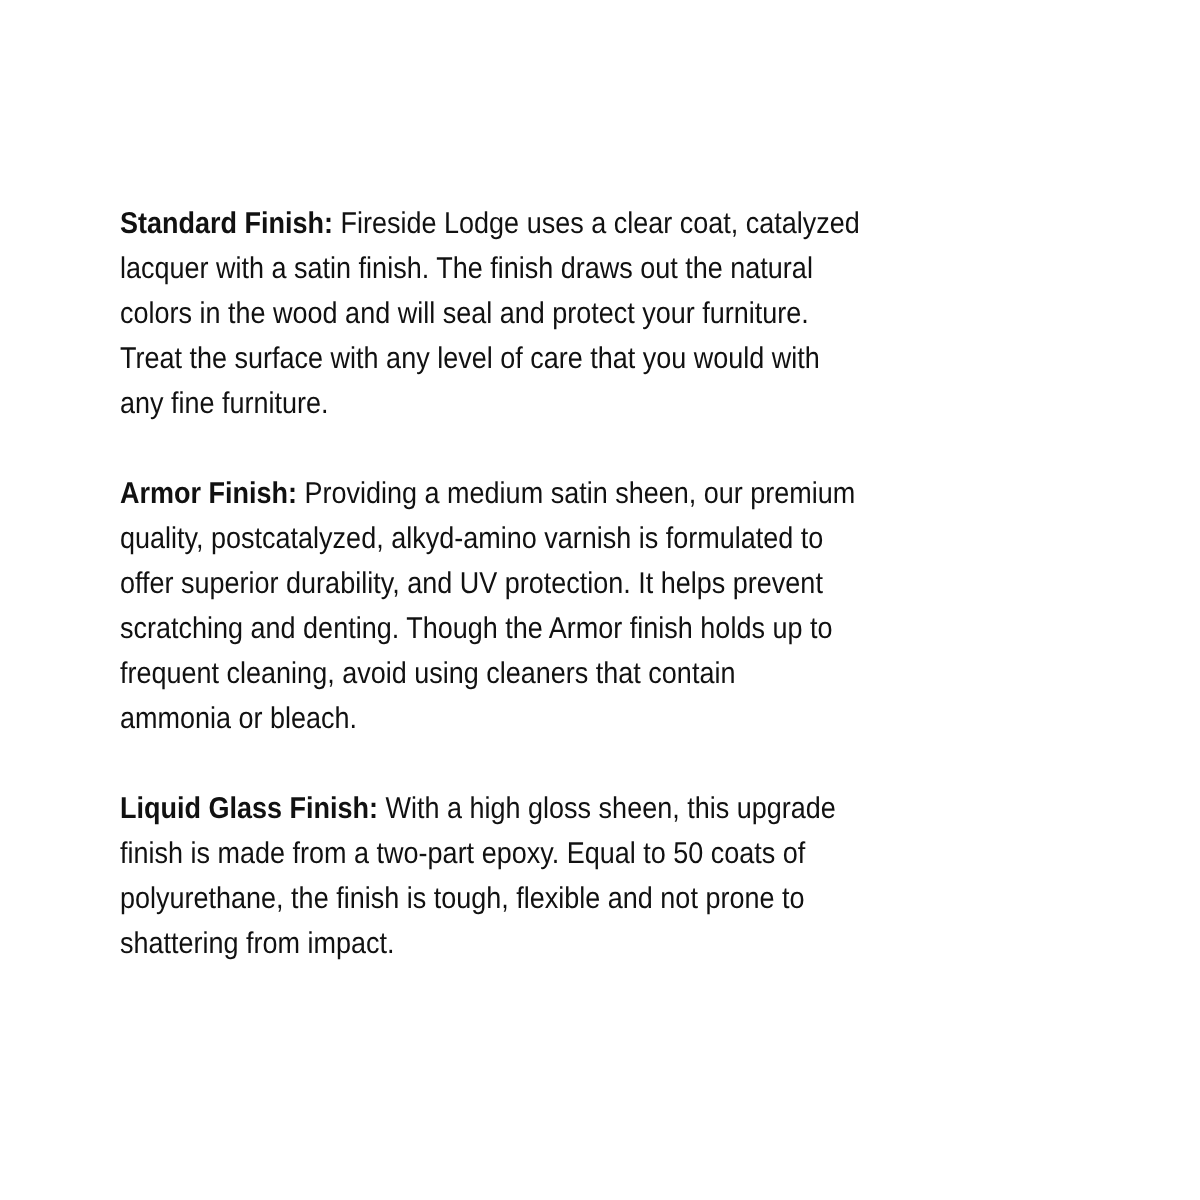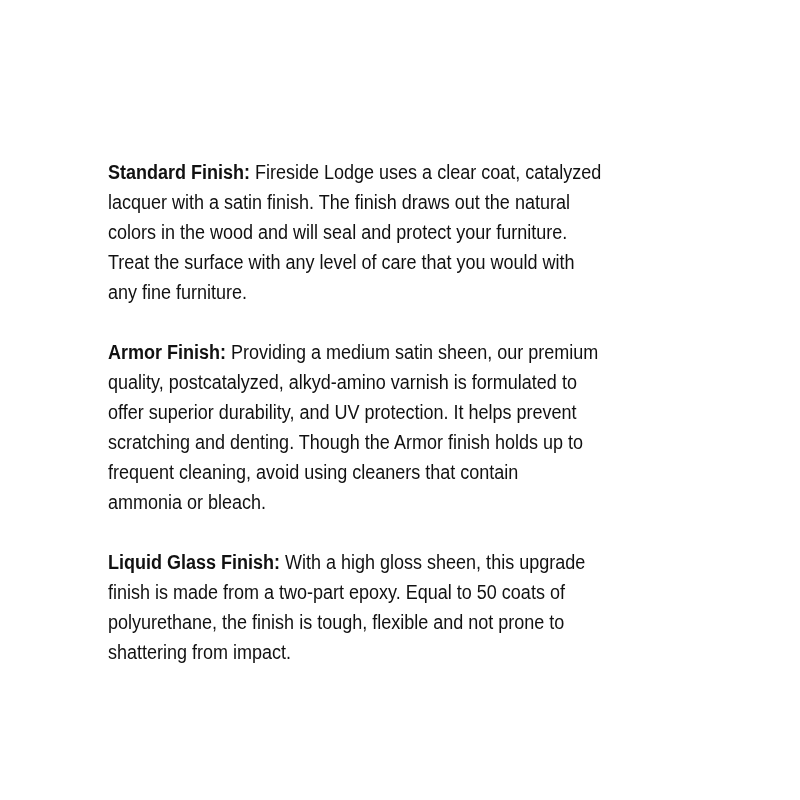--- a/index.html
+++ b/index.html
@@ -11,23 +11,22 @@
       width: 800px;
       height: 800px;
       position: relative;
       overflow: hidden;
       font-family: "Liberation Sans", sans-serif;
       color: #111111;
     }
     .content {
       position: absolute;
       left: 80px;
-      top: 157px;
+      top: 134px;
       width: 660px;
-      margin-left: 28px;
     }
     .para {
       margin: 0 0 30px 0;
     }
     .line {
       display: block;
       height: 30px;
       line-height: 30px;
       font-size: 20px;
       white-space: nowrap;

